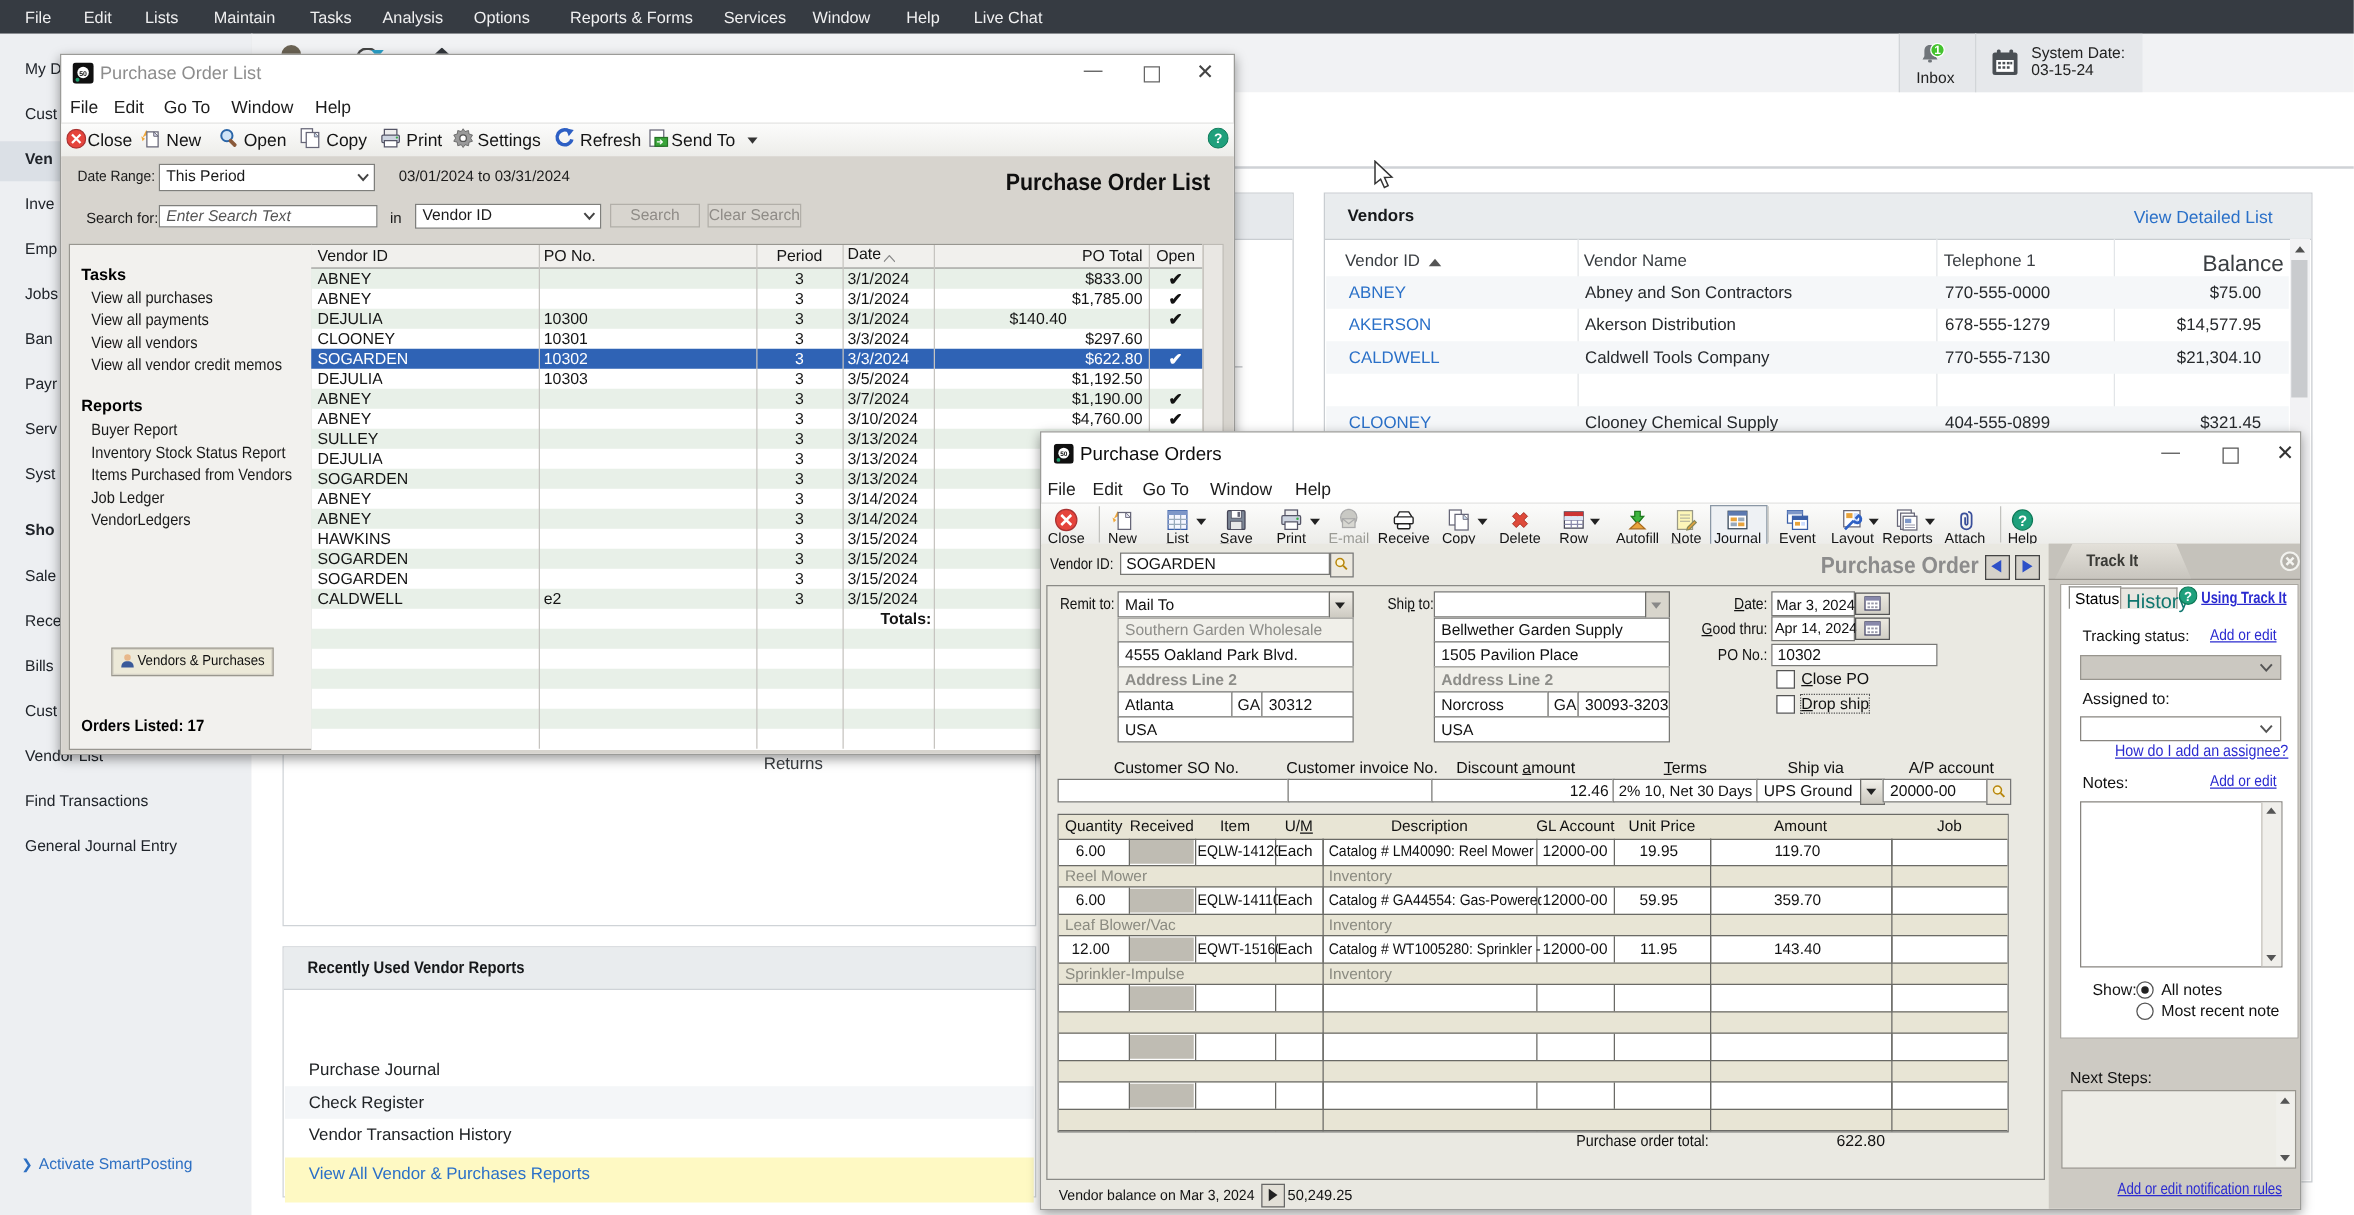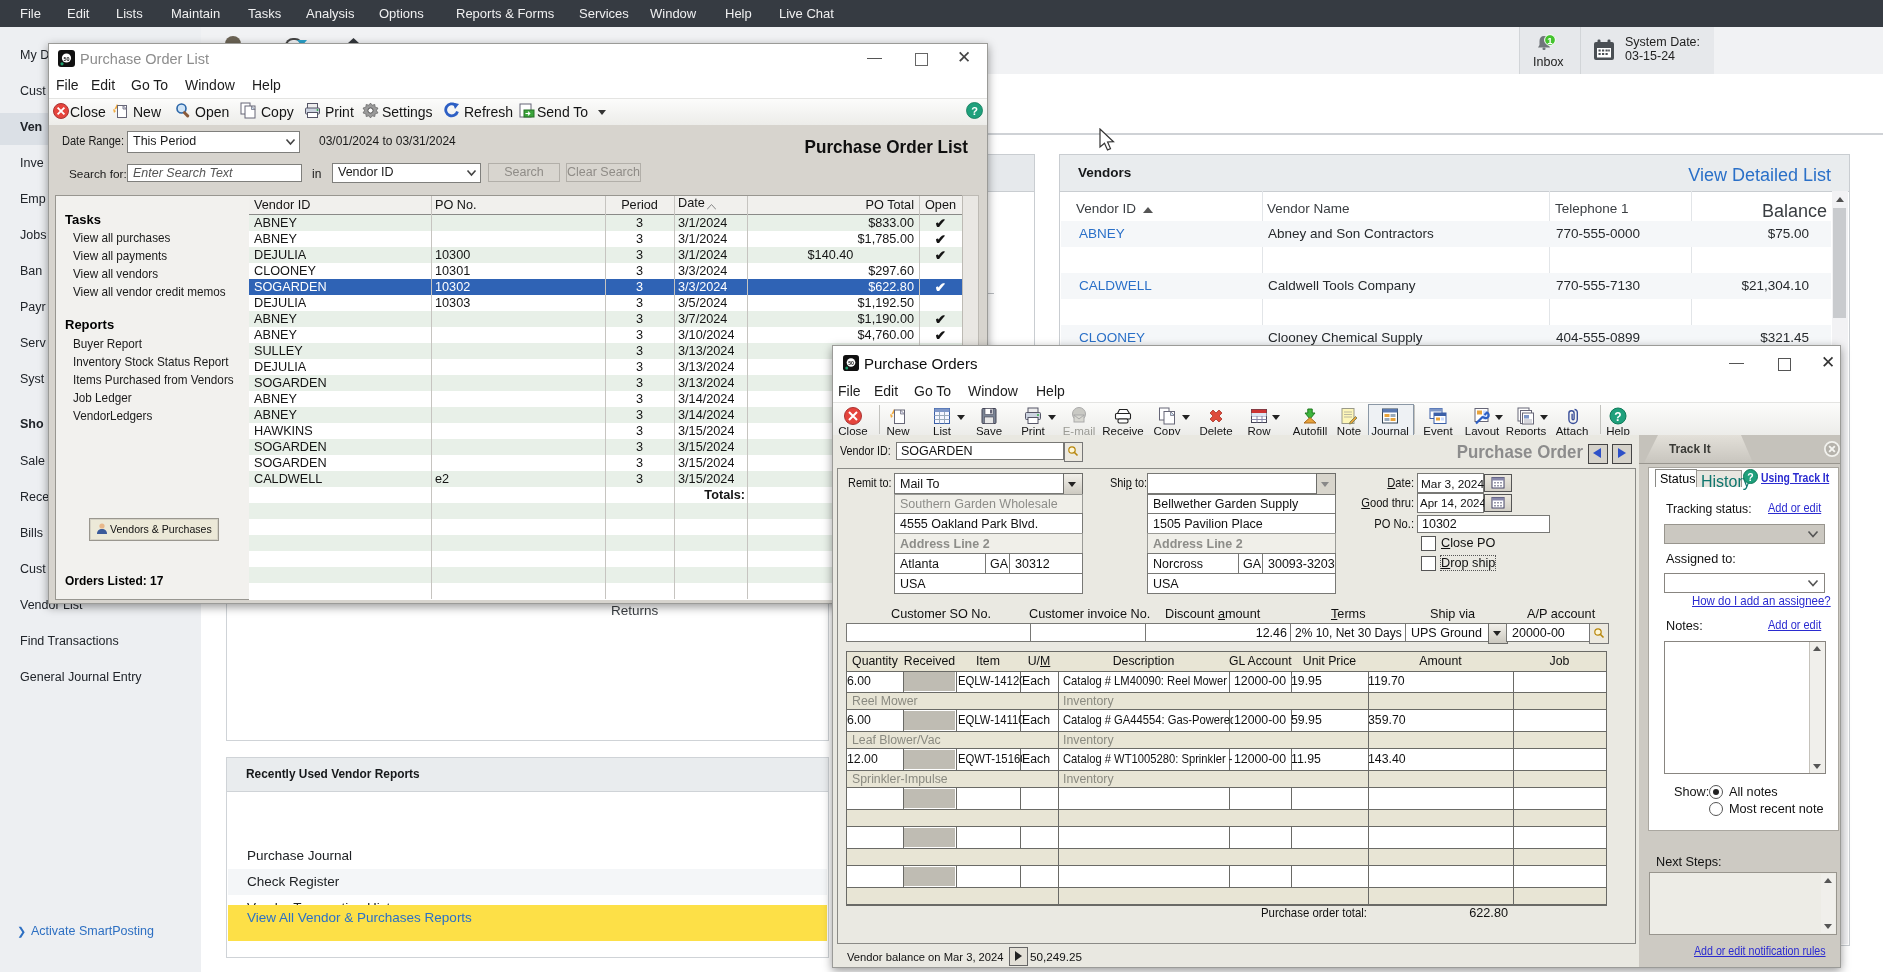--- a/index.html
+++ b/index.html
@@ -2,21 +2,21 @@
 <html><head><meta charset="utf-8"><style>
 html,body{margin:0;padding:0;width:1883px;height:972px;overflow:hidden;background:#fff;
 font-family:"Liberation Sans",sans-serif;}
 .a{position:absolute;}
 .f13{font-size:13px;color:#1a1a1a;white-space:nowrap;}
 .sqz{transform:scaleX(.9);transform-origin:0 50%;}
 .f12{font-size:12.5px;color:#1a1a1a;}
 .lnk{color:#2a70c8;}
 .blnk{color:#2b2bd0;text-decoration:underline;white-space:nowrap;}
 .bold{font-weight:bold;}
-.rt{text-align:left;}
+.rt{text-align:center;}
 
 #menubar{left:0;top:0;width:1883px;height:27px;background:#363b42;}
 #menubar span{position:absolute;top:6px;font-size:13px;color:#f0f0f1;}
 
 #sidebar{left:0;top:27px;width:201px;height:945px;background:#edeff2;border-right:1px solid #d8dade;}
 #sidebar .it{position:absolute;left:20px;font-size:12.5px;color:#20242a;white-space:nowrap;}
 
 #topstrip{left:201px;top:27px;width:1682px;height:47px;background:#f1f2f4;}
 .stsec{position:absolute;top:0;height:47px;background:#e6e8eb;border-left:1px solid #d2d5d8;}
 
@@ -129,35 +129,41 @@
 <div class="a" style="left:146px;top:-36px;width:13px;height:6px;background:#33373c;clip-path:polygon(0 100%,50% 0,100% 100%)"></div>
 
 <div class="a" style="left:660px;top:80px;width:172px;height:790px;background:#fff;border:1px solid #c9cdd1">
   <div class="a" style="left:0;top:0;width:172px;height:36px;background:#e6e9ec;border-bottom:1px solid #c9cdd1"></div>
   <div class="a" style="left:2px;top:138px;width:130px;height:1px;background:#b9bcc0"></div>
 </div>
 
 <div class="a" style="left:858px;top:80px;width:789px;height:790px;border:1px solid #c9cdd1;background:#fff">
   <div class="a" style="left:0;top:0;width:789px;height:36px;background:#e9ecee;border-bottom:1px solid #c9cdd1"></div>
   <div class="a bold" style="left:18px;top:10px;font-size:13.5px;color:#16181a">Vendors</div>
-  <div class="a lnk" style="right:18px;top:10px;font-size:18px">View Detailed List</div>
+  <div class="a lnk" style="right:31px;top:10px;font-size:14px">View Detailed List</div>
   <div class="a" style="left:16px;top:46px;font-size:13.5px;color:#3a3e42">Vendor ID</div>
   <div class="a" style="left:83px;top:52px;width:0;height:0;border-left:5px solid transparent;border-right:5px solid transparent;border-bottom:6px solid #555"></div>
   <div class="a" style="left:207px;top:46px;font-size:13.5px;color:#3a3e42">Vendor Name</div>
   <div class="a" style="left:495px;top:46px;font-size:13.5px;color:#3a3e42">Telephone 1</div>
   <div class="a" style="right:22px;top:46px;font-size:18px;color:#3a3e42">Balance</div>
   <div class="a" style="left:202px;top:36px;width:1px;height:237px;background:#e2e5e8"></div>
   <div class="a" style="left:489px;top:36px;width:1px;height:237px;background:#e2e5e8"></div>
   <div class="a" style="left:631px;top:36px;width:1px;height:237px;background:#e2e5e8"></div>
   <div class="vrow" style="top:66px;background:#f5f7f9">
         <span class="vc lnk" style="left:18px">ABNEY</span>
         <span class="vc" style="left:207px">Abney and Son Contractors</span>
         <span class="vc" style="left:495px">770-555-0000</span>
         <span class="vc rt" style="right:22px">$75.00</span>
       </div>
+  <div class="vrow" style="top:92px">
+        <span class="vc lnk" style="left:18px">AKERSON</span>
+        <span class="vc" style="left:207px">Akerson Distribution</span>
+        <span class="vc" style="left:495px">678-555-1279</span>
+        <span class="vc rt" style="right:22px">$14,577.95</span>
+      </div>
   <div class="vrow" style="top:118px;background:#f5f7f9">
         <span class="vc lnk" style="left:18px">CALDWELL</span>
         <span class="vc" style="left:207px">Caldwell Tools Company</span>
         <span class="vc" style="left:495px">770-555-7130</span>
         <span class="vc rt" style="right:22px">$21,304.10</span>
       </div>
   <div class="vrow" style="top:170px;background:#f5f7f9">
         <span class="vc lnk" style="left:18px">CLOONEY</span>
         <span class="vc" style="left:207px">Clooney Chemical Supply</span>
         <span class="vc" style="left:495px">404-555-0899</span>
@@ -178,21 +184,21 @@
   <div class="a bold" style="left:19px;top:8px;font-size:13.5px;color:#16181a;transform:scaleX(.88);transform-origin:0 50%">Recently Used Vendor Reports</div>
   <div class="rrow" style="top:85px">
         <span>Purchase Journal</span>
       </div>
   <div class="rrow" style="top:111px;background:#f4f6f8">
         <span>Check Register</span>
       </div>
   <div class="rrow" style="top:137px">
         <span>Vendor Transaction History</span>
       </div>
-  <div class="rrow" style="top:147px;background:#fde047;height:36px">
+  <div class="rrow" style="top:168px;background:#fef9c3;height:36px">
         <span class="lnk">View All Vendor &amp; Purchases Reports</span>
       </div>
 </div>
 </div>
 <div class="a win" id="lw" style="left:48px;top:43px;width:938px;height:559px;z-index:10">
 
 <svg class="a" style="left:9px;top:6px" width="17" height="17" viewBox="0 0 17 17">
       <rect x="0" y="0" width="17" height="17" rx="3" fill="#101010"></rect>
       <circle cx="8.5" cy="8" r="4.6" fill="#fff"></circle>
       <text x="8.5" y="10.5" font-size="5.5" text-anchor="middle" fill="#111" font-weight="bold">50</text>

